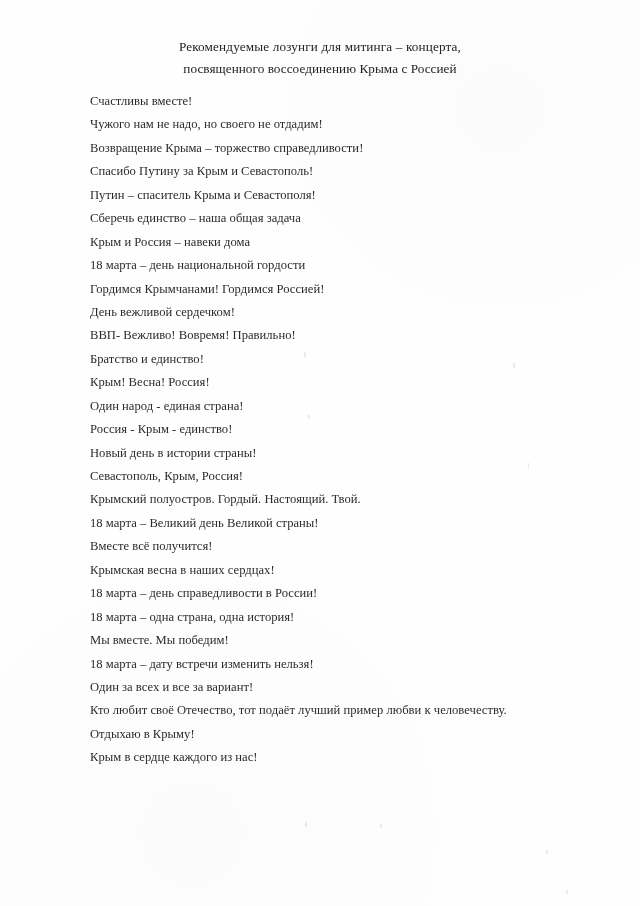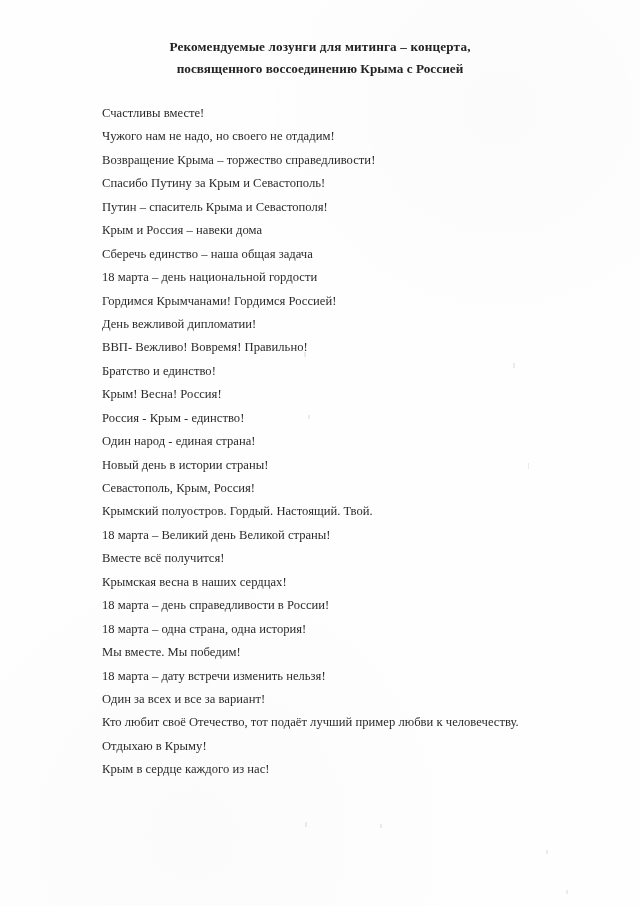--- a/index.html
+++ b/index.html
@@ -27,40 +27,40 @@
       radial-gradient(ellipse 60% 40% at 78% 12%, rgba(0,0,0,0.010), rgba(0,0,0,0) 70%),
       #fefefe;
   }
 
   .doc-title {
     position: absolute;
     left: 0;
     right: 0;
     top: 36px;
     text-align: center;
-    font-weight: bold;
+    font-weight: normal;
     font-size: 13.2px;
     line-height: 22px;
     letter-spacing: 0.15px;
     color: #232323;
   }
   .doc-title .title-line {
     display: block;
     white-space: nowrap;
   }
   .doc-title .title-line-2 {
     letter-spacing: 0.05px;
   }
 
   .slogan-list {
     position: absolute;
     left: 90px;
     top: 90px;
     right: 18px;
-    margin: 12px;
+    margin: 0;
     padding: 0;
     list-style: none;
   }
   .slogan-item {
     font-size: 12.6px;
     line-height: 23.45px;
     height: 23.45px;
     white-space: nowrap;
     color: #2b2b2b;
     letter-spacing: 0.02px;
@@ -90,30 +90,30 @@
     <span class="title-line title-line-1">Рекомендуемые лозунги для митинга – концерта,</span>
     <span class="title-line title-line-2">посвященного воссоединению Крыма с Россией</span>
   </div>
 
   <ul class="slogan-list">
       <li class="slogan-item">Счастливы вместе!</li>
       <li class="slogan-item">Чужого нам не надо, но своего не отдадим!</li>
       <li class="slogan-item">Возвращение Крыма – торжество справедливости!</li>
       <li class="slogan-item">Спасибо Путину за Крым и Севастополь!</li>
       <li class="slogan-item">Путин – спаситель Крыма и Севастополя!</li>
+      <li class="slogan-item">Сберечь единство – наша общая задача</li>
       <li class="slogan-item">Крым и Россия – навеки дома</li>
-      <li class="slogan-item">Сберечь единство – наша общая задача</li>
       <li class="slogan-item">18 марта – день национальной гордости</li>
       <li class="slogan-item">Гордимся Крымчанами! Гордимся Россией!</li>
-      <li class="slogan-item">День вежливой дипломатии!</li>
+      <li class="slogan-item">День вежливой сердечком!</li>
       <li class="slogan-item">ВВП- Вежливо! Вовремя! Правильно!</li>
       <li class="slogan-item">Братство и единство!</li>
       <li class="slogan-item">Крым! Весна! Россия!</li>
+      <li class="slogan-item">Один народ - единая страна!</li>
       <li class="slogan-item">Россия - Крым - единство!</li>
-      <li class="slogan-item">Один народ - единая страна!</li>
       <li class="slogan-item">Новый день в истории страны!</li>
       <li class="slogan-item">Севастополь, Крым, Россия!</li>
       <li class="slogan-item">Крымский полуостров. Гордый. Настоящий. Твой.</li>
       <li class="slogan-item">18 марта – Великий день Великой страны!</li>
       <li class="slogan-item">Вместе всё получится!</li>
       <li class="slogan-item">Крымская весна в наших сердцах!</li>
       <li class="slogan-item">18 марта – день справедливости в России!</li>
       <li class="slogan-item">18 марта – одна страна, одна история!</li>
       <li class="slogan-item">Мы вместе. Мы победим!</li>
       <li class="slogan-item">18 марта – дату встречи изменить нельзя!</li>

